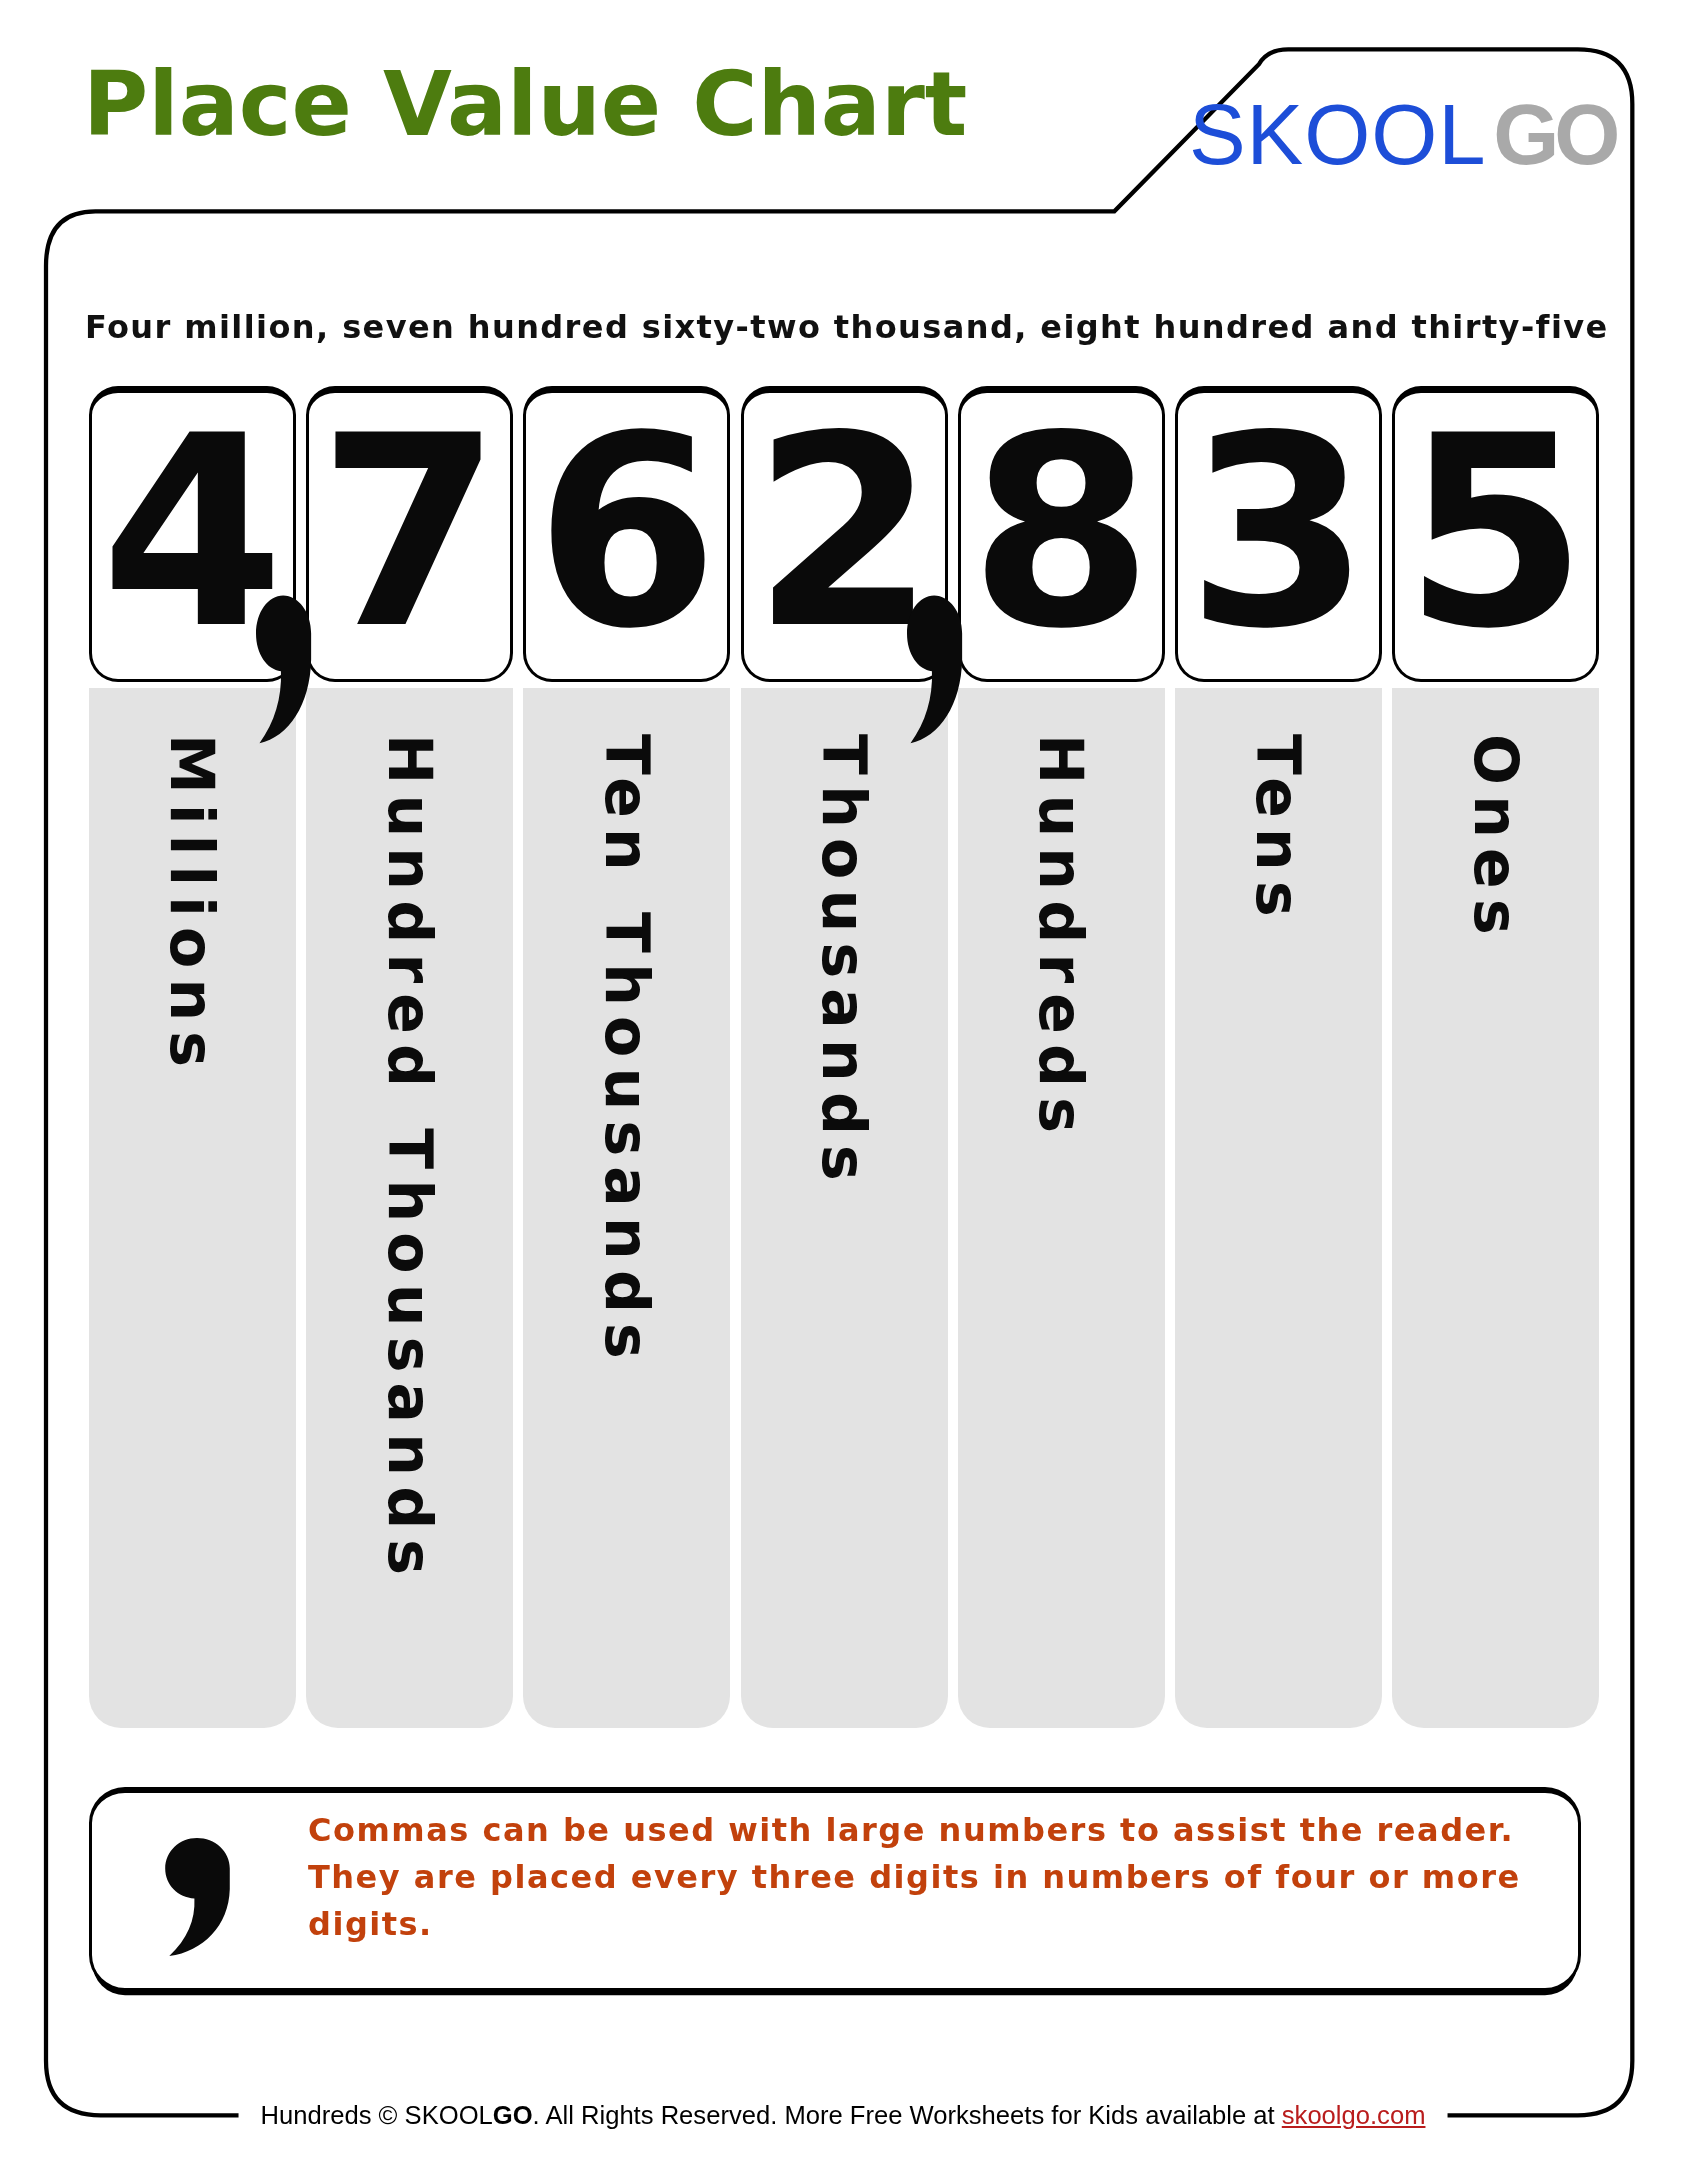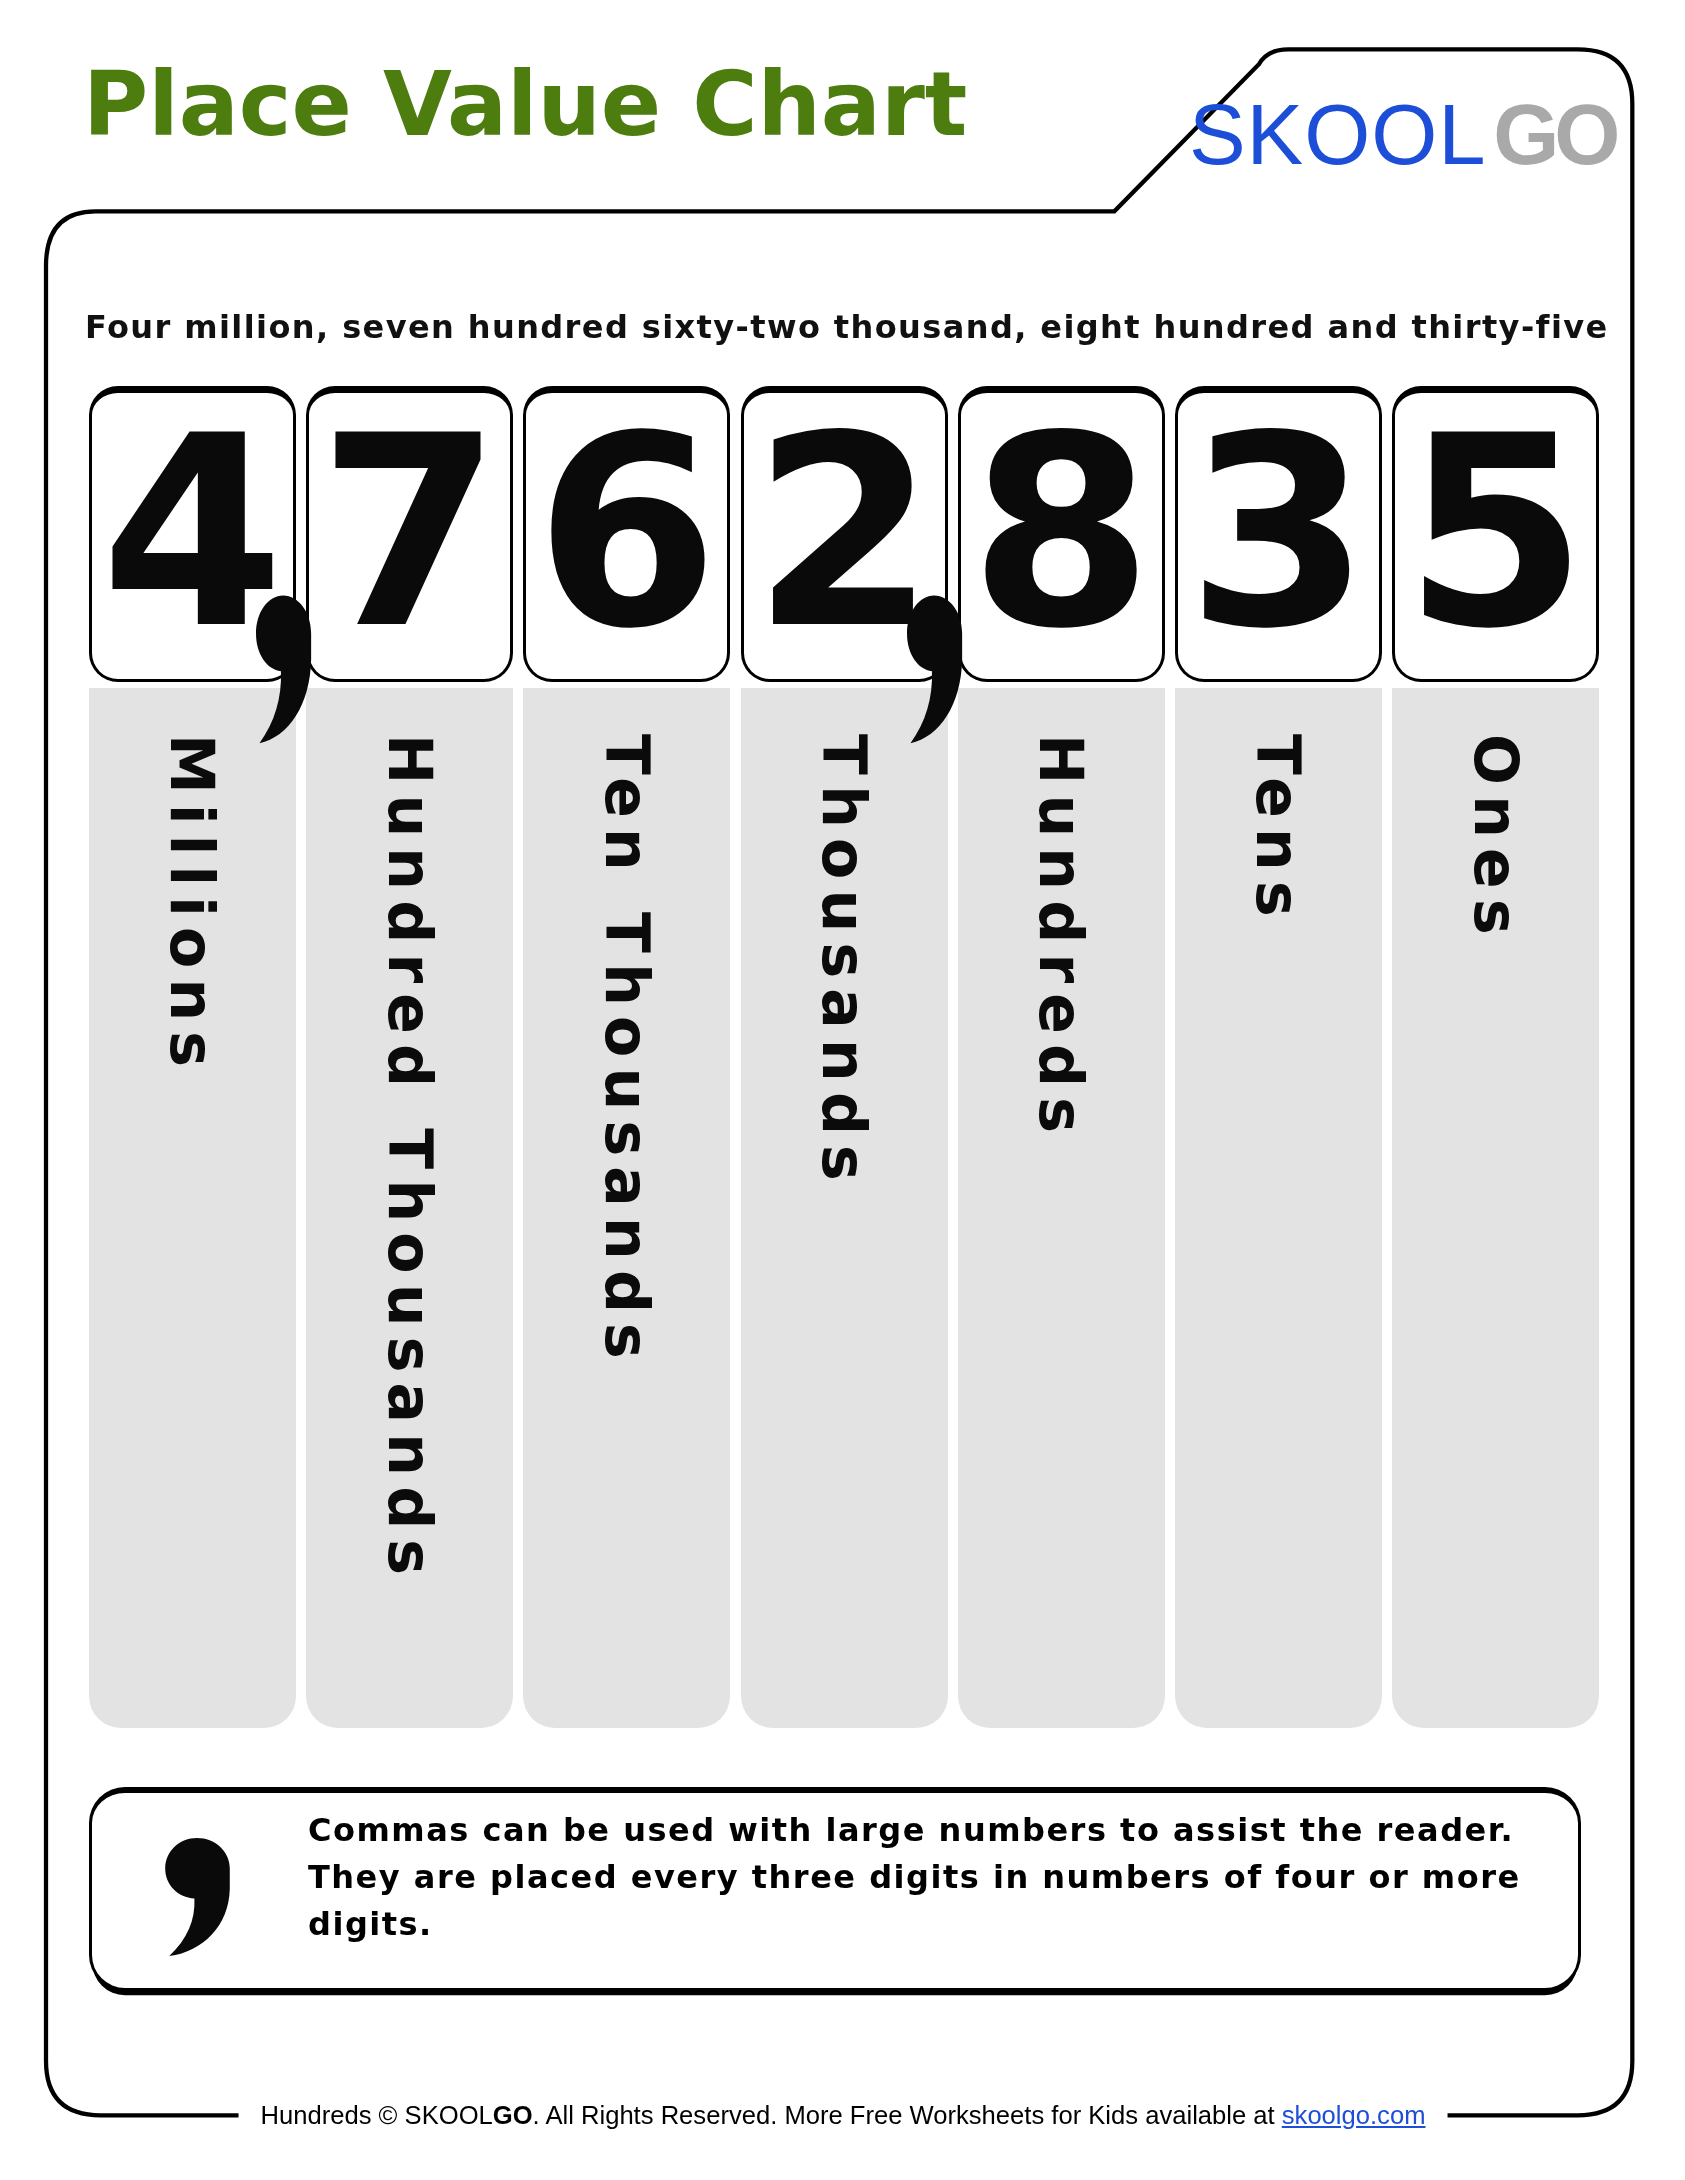--- a/index.html
+++ b/index.html
@@ -83,32 +83,32 @@
     background:#fff;
     box-shadow:0 7.7px 0 -3.4px #000;
     z-index:2;
   }
   .note-comma{
     position:absolute;left:65px;top:43px;width:82px;height:128px;
   }
   .note-text{
     position:absolute;left:216px;top:13.6px;width:1252px;margin:0;
     font-size:32px;line-height:47px;font-weight:bold;
-    letter-spacing:1.5px;color:#000000;
+    letter-spacing:1.5px;color:#c2410c;
   }
   
   .footer{
     position:absolute;left:50%;top:2097px;transform:translateX(-50%);
     background:#fff;padding:0 22px;
     font-family:"Liberation Sans", sans-serif;
     font-size:25.6px;line-height:36px;color:#000;
     white-space:nowrap;z-index:2;
   }
   .footer .brand-bold{font-weight:bold;}
-  .footer a{color:#1d4ed8;text-decoration:underline;cursor:pointer;}
+  .footer a{color:#b91c1c;text-decoration:underline;cursor:pointer;}
 </style>
 </head>
 <body>
 
 <div class="page">
 
   <svg class="outline-svg" viewBox="0 0 1979 2560" aria-hidden="true">
     <path d="M 112 248 H 1308 L 1478 75 Q 1488 58 1512 58 H 1852 Q 1916 58 1916 122 V 2419 Q 1916 2483 1852 2483 H 118 Q 54 2483 54 2419 V 312 Q 54 248 112 248 Z" fill="#ffffff" stroke="#000000" stroke-width="5"></path>
   </svg>
 

